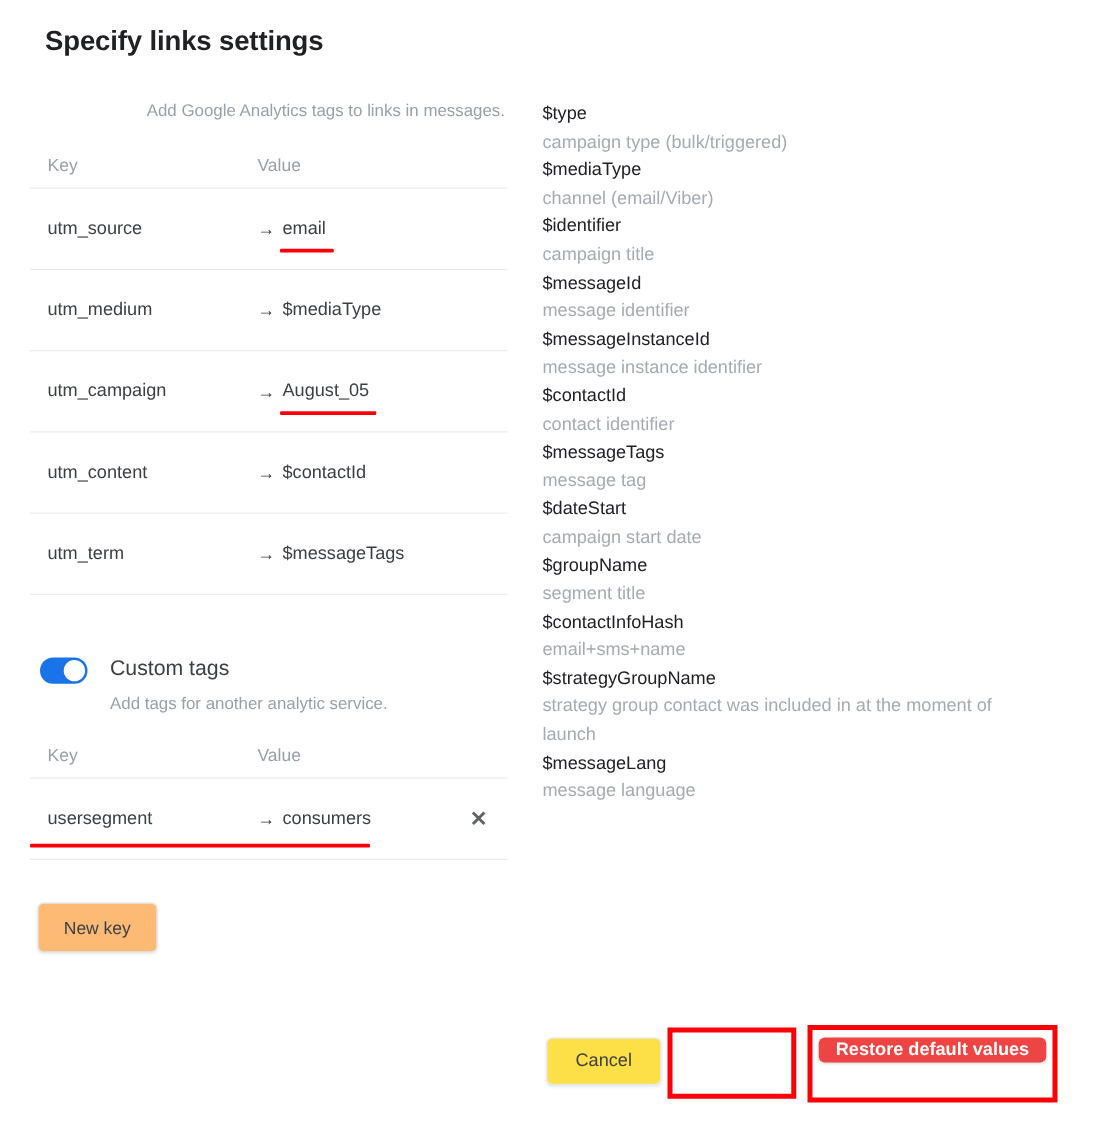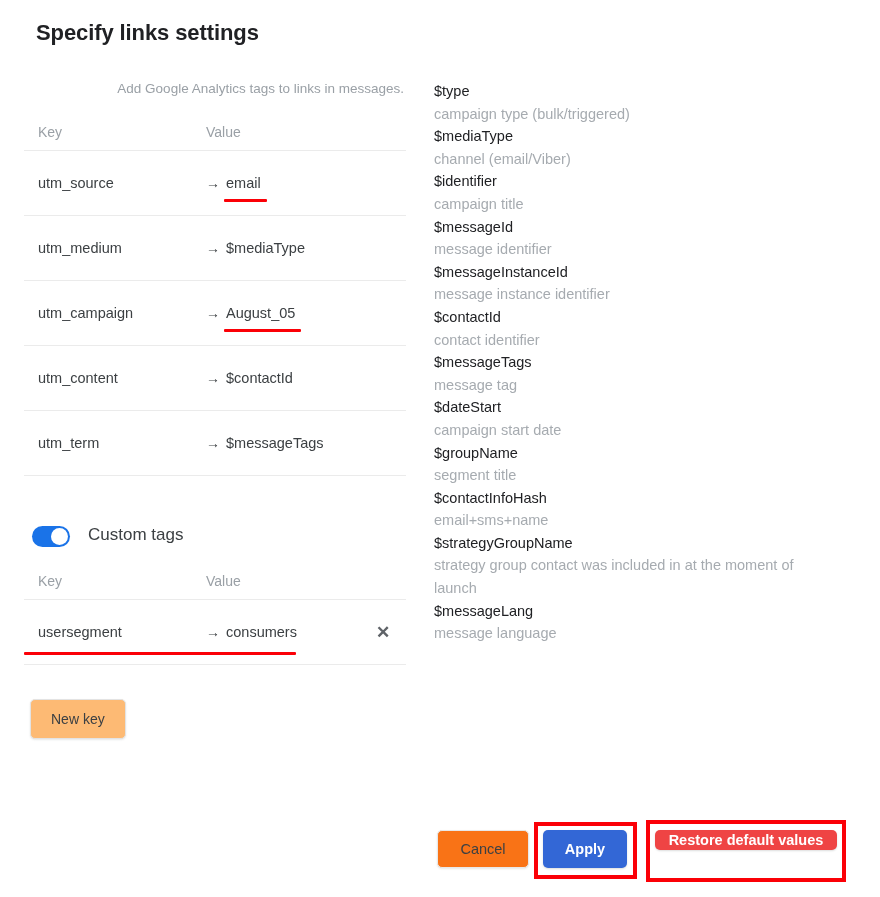--- a/index.html
+++ b/index.html
@@ -208,21 +208,21 @@
     align-items: center;
     justify-content: center;
     cursor: pointer;
     box-sizing: border-box;
   }
   .btn-cancel {
     left: 437px;
     top: 8px;
     width: 92px;
     height: 38px;
-    background: #f97316;
+    background: #fde047;
     color: #3c4043;
     border: 1px solid #e8e8e8;
     box-shadow: 0 1px 2px rgba(60,64,67,.12);
   }
   .btn-apply {
     left: 543px;
     top: 8px;
     width: 84px;
     height: 38px;
     background: #3367d6;
@@ -309,20 +309,21 @@
     <div class="kv-foot-line"></div>
   </div>
 
   <div class="custom-block">
     <div class="custom-head">
       <div class="toggle">
         <div class="knob"></div>
       </div>
       <div class="custom-title">Custom tags</div>
     </div>
+    <div class="custom-hint">Add tags for another analytic service.</div>
 
     <div class="kv-table">
       <div class="kv-head">
         <div class="col-key">Key</div>
         <div class="col-val">Value</div>
       </div>
 
       <div class="kv-row">
         <div class="cell-key">usersegment</div>
         <div class="cell-val">
@@ -386,17 +387,16 @@
     <div class="var-desc">strategy group contact was included in at the moment of launch</div>
   </div>
   <div>
     <div class="var-name">$messageLang</div>
     <div class="var-desc">message language</div>
   </div>
 </div>
 
 <div class="actions">
   <div class="btn btn-cancel">Cancel</div>
-  <div class="btn btn-apply">Apply</div>
   <div class="btn btn-restore">Restore default values</div>
   <div class="ann-box ann-box-apply"></div>
   <div class="ann-box ann-box-restore"></div>
 </div>
 
 </body></html>

